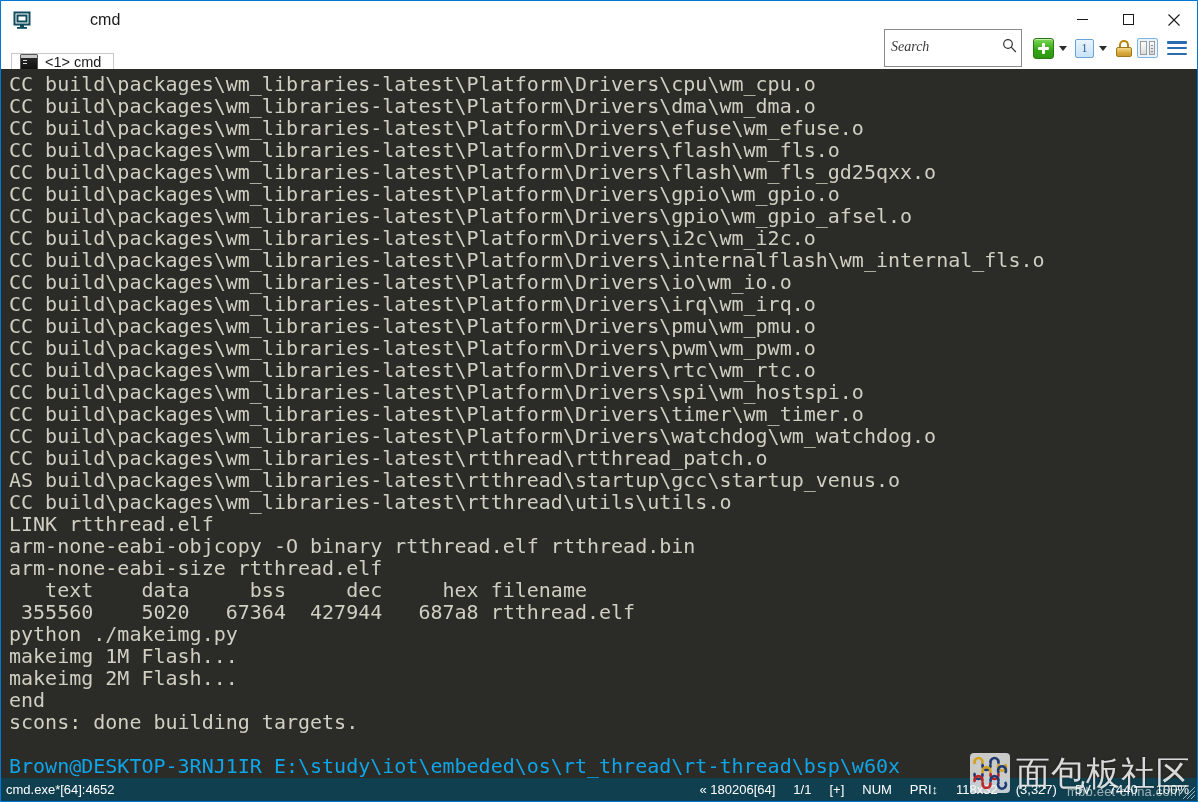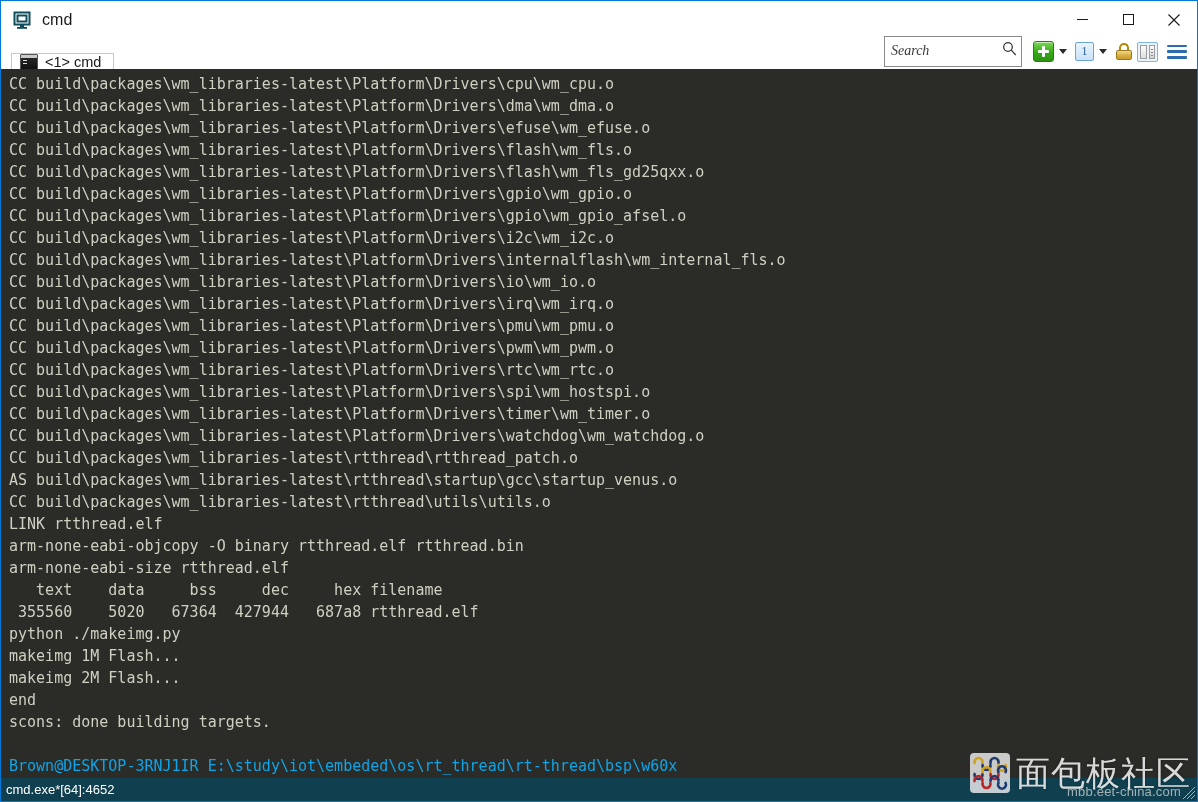--- a/index.html
+++ b/index.html
@@ -21,20 +21,21 @@
     flex-direction: column;
   }
   
   .titlebar {
     height: 37px;
     min-height: 37px;
     display: flex;
     align-items: center;
     background: #ffffff;
     position: relative;
+    gap: 48px;
   }
   .title-icon {
     width: 20px; height: 20px;
     margin-left: 12px; margin-right: 9px;
     position: relative;
   }
   .title-icon svg { display: block; }
   .title-text {
     font-size: 16px;
     color: #1a1a1a;
@@ -105,21 +106,21 @@
   .toolbar {
     margin-left: auto;
     display: flex;
     align-items: center;
     padding-right: 8px;
     padding-bottom: 2px;
     gap: 0px;
   }
   .search-box {
     width: 138px;
-    height: 31px;
+    height: 38px;
     border: 1px solid #8a8a8a;
     background: #fff;
     display: flex;
     align-items: center;
     padding: 0 4px 2px 6px;
     box-sizing: border-box;
     margin-right: 9px;
   }
   .search-input {
     border: none;
@@ -237,21 +238,21 @@
     display: block; height: 2.5px; background: #2b6cb0; border-radius: 1px;
   }
   .icon-menu span:nth-child(2) { background: #2b6cb0; }
 
   
   .terminal {
     flex: 1;
     background: #2b2b28;
     color: #cfcfc2;
     font-family: "DejaVu Sans Mono", "Liberation Mono", monospace;
-    font-size: 15px;
+    font-size: 20px;
     line-height: 22px;
     padding: 4px 0 0 8px;
     box-sizing: border-box;
     overflow: hidden;
     position: relative;
     white-space: pre;
   }
   .term-line { white-space: pre; }
   .term-line.prompt { color: #0ea5e9; }
 
@@ -402,20 +403,32 @@
             <span></span>
         </span>
       </div>
     </div>
   </div>
 
   <div class="terminal" id="terminal"><div class="term-line">CC build\packages\wm_libraries-latest\Platform\Drivers\cpu\wm_cpu.o</div><div class="term-line">CC build\packages\wm_libraries-latest\Platform\Drivers\dma\wm_dma.o</div><div class="term-line">CC build\packages\wm_libraries-latest\Platform\Drivers\efuse\wm_efuse.o</div><div class="term-line">CC build\packages\wm_libraries-latest\Platform\Drivers\flash\wm_fls.o</div><div class="term-line">CC build\packages\wm_libraries-latest\Platform\Drivers\flash\wm_fls_gd25qxx.o</div><div class="term-line">CC build\packages\wm_libraries-latest\Platform\Drivers\gpio\wm_gpio.o</div><div class="term-line">CC build\packages\wm_libraries-latest\Platform\Drivers\gpio\wm_gpio_afsel.o</div><div class="term-line">CC build\packages\wm_libraries-latest\Platform\Drivers\i2c\wm_i2c.o</div><div class="term-line">CC build\packages\wm_libraries-latest\Platform\Drivers\internalflash\wm_internal_fls.o</div><div class="term-line">CC build\packages\wm_libraries-latest\Platform\Drivers\io\wm_io.o</div><div class="term-line">CC build\packages\wm_libraries-latest\Platform\Drivers\irq\wm_irq.o</div><div class="term-line">CC build\packages\wm_libraries-latest\Platform\Drivers\pmu\wm_pmu.o</div><div class="term-line">CC build\packages\wm_libraries-latest\Platform\Drivers\pwm\wm_pwm.o</div><div class="term-line">CC build\packages\wm_libraries-latest\Platform\Drivers\rtc\wm_rtc.o</div><div class="term-line">CC build\packages\wm_libraries-latest\Platform\Drivers\spi\wm_hostspi.o</div><div class="term-line">CC build\packages\wm_libraries-latest\Platform\Drivers\timer\wm_timer.o</div><div class="term-line">CC build\packages\wm_libraries-latest\Platform\Drivers\watchdog\wm_watchdog.o</div><div class="term-line">CC build\packages\wm_libraries-latest\rtthread\rtthread_patch.o</div><div class="term-line">AS build\packages\wm_libraries-latest\rtthread\startup\gcc\startup_venus.o</div><div class="term-line">CC build\packages\wm_libraries-latest\rtthread\utils\utils.o</div><div class="term-line">LINK rtthread.elf</div><div class="term-line">arm-none-eabi-objcopy -O binary rtthread.elf rtthread.bin</div><div class="term-line">arm-none-eabi-size rtthread.elf</div><div class="term-line">   text    data     bss     dec     hex filename</div><div class="term-line"> 355560    5020   67364  427944   687a8 rtthread.elf</div><div class="term-line">python ./makeimg.py</div><div class="term-line">makeimg 1M Flash...</div><div class="term-line">makeimg 2M Flash...</div><div class="term-line">end</div><div class="term-line">scons: done building targets.</div><div class="term-line">&nbsp;</div><div class="term-line prompt">Brown@DESKTOP-3RNJ1IR E:\study\iot\embeded\os\rt_thread\rt-thread\bsp\w60x</div></div>
 
   <div class="statusbar">
     <div class="status-left">cmd.exe*[64]:4652</div>
+    <div class="status-right">
+      <span class="status-cell">« 180206[64]</span>
+      <span class="status-cell">1/1</span>
+      <span class="status-cell">[+]</span>
+      <span class="status-cell">NUM</span>
+      <span class="status-cell">PRI↕</span>
+      <span class="status-cell">118x32</span>
+      <span class="status-cell">(3,327)</span>
+      <span class="status-cell">5V</span>
+      <span class="status-cell">7440</span>
+      <span class="status-cell">100%</span>
+    </div>
     <span class="resize-grip">
       <svg width="14" height="14" viewBox="0 0 14 14">
         <path d="M13 1 L1 13 M13 5 L5 13 M13 9 L9 13" stroke="#9ab8c4" stroke-width="1" fill="none"></path>
       </svg>
     </span>
   </div>
 
   <div class="watermark">
     <span class="wm-logo">
       <svg width="40" height="40" viewBox="0 0 40 40">

